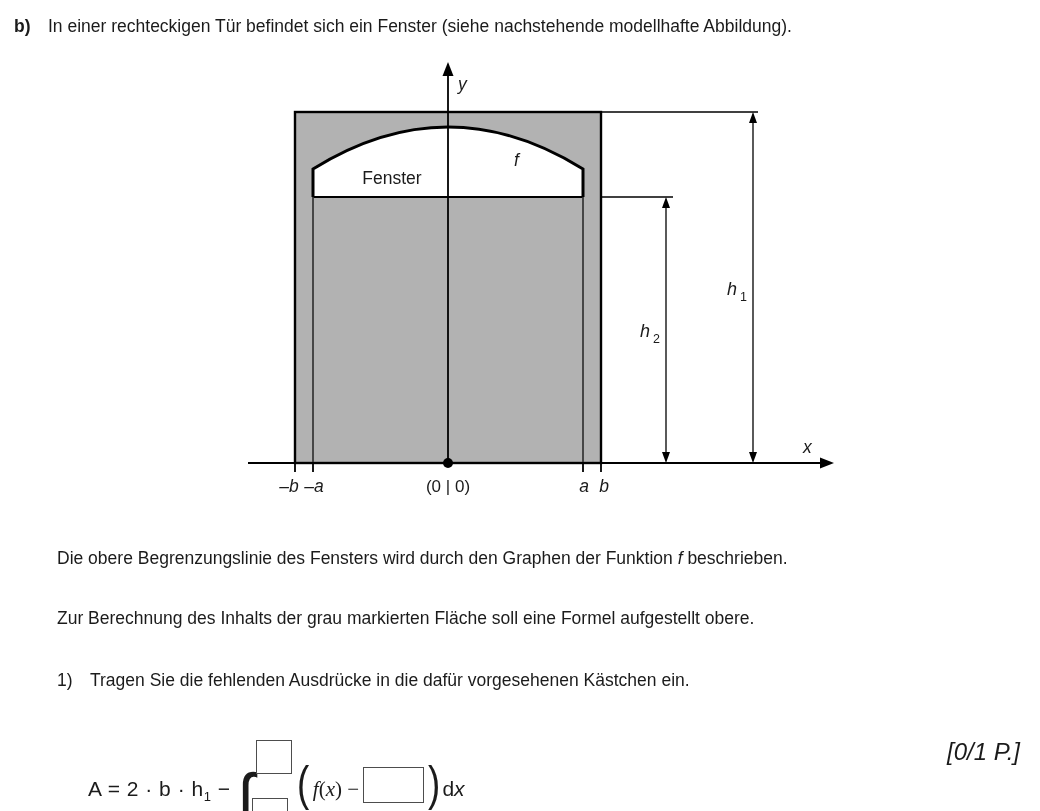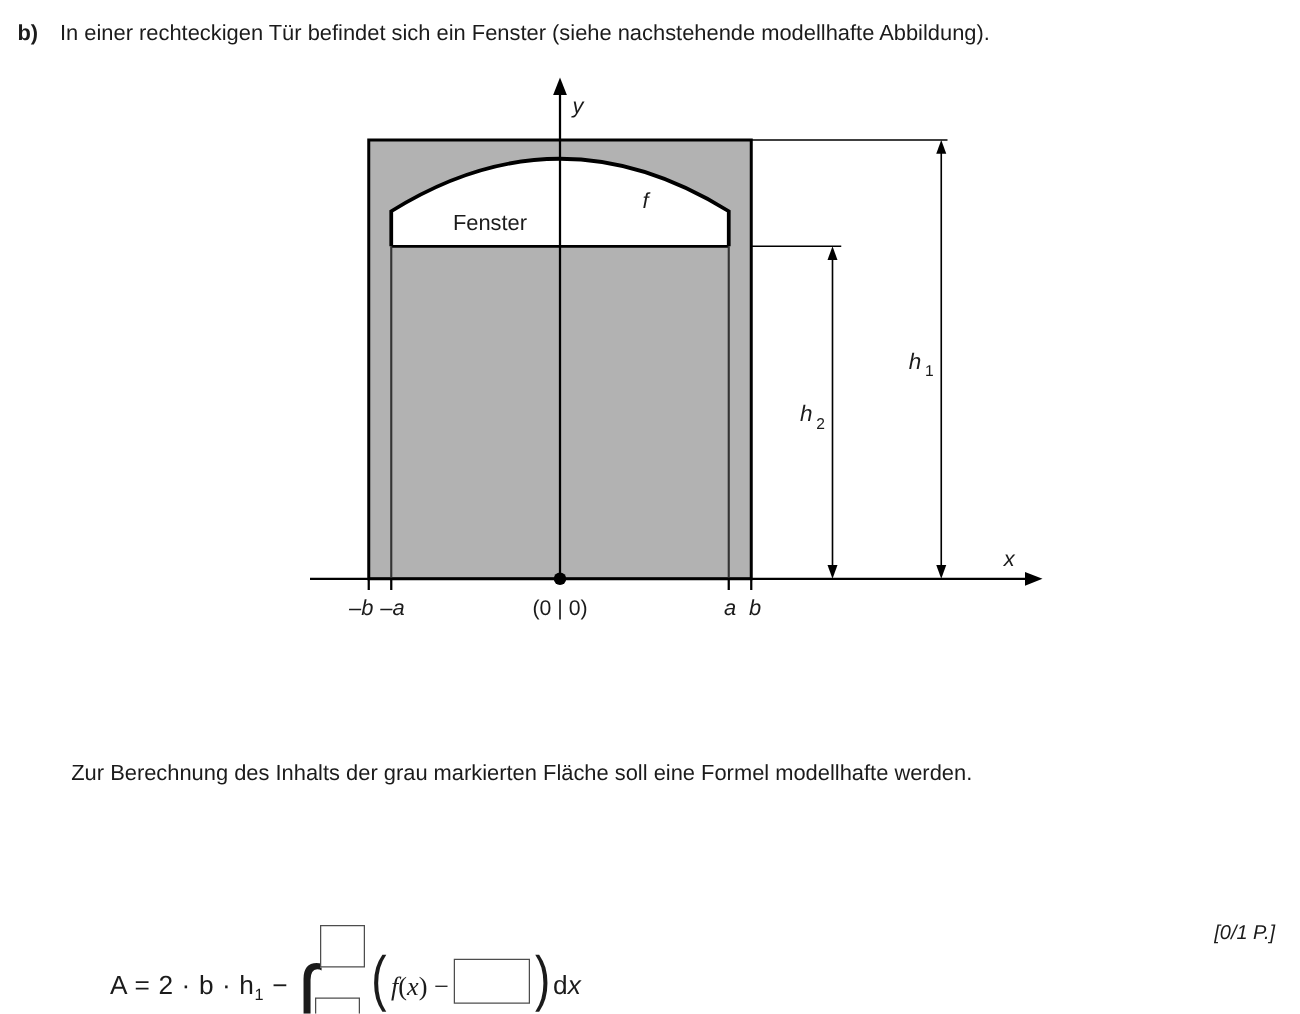--- a/index.html
+++ b/index.html
@@ -40,21 +40,21 @@
     font-family:"DejaVu Sans",sans-serif; font-weight:300; transform:scaleX(.85);
     transform-origin:left top;
   }
   .ansbox { background:#fff; border:1.7px solid #4d4d4d; box-sizing:border-box; }
   .box-upper { position:absolute; left:19px; top:0;  width:36px; height:34px; }
   .box-lower { position:absolute; left:15px; top:58px; width:36px; height:34px; }
   .bigparen { font-size:49px; line-height:1; top:19px; font-weight:300; transform:scaleX(.75); }
   .finner { top:37px; margin:0 2px;font-family:Liberation Serif, serif; }
   .box-mid { width:61px; height:36px; top:27px; margin:0 2px; }
   .fdx { top:37px; }
-  .points { top:738px; right:20px; font-style:italic; font-size:16px; white-space:nowrap; }
+  .points { top:738px; right:20px; font-style:italic; font-size:24px; white-space:nowrap; }
 </style>
 </head>
 <body>
 
 <div class="page">
 
   <div class="abs bodytext intro-line">
     <span class="lbl">b)</span><span>In einer rechteckigen Tür befindet sich ein Fenster (siehe nachstehende modellhafte Abbildung).</span>
   </div>
 
@@ -100,23 +100,27 @@
     <text x="448" y="492" text-anchor="middle" font-size="17">(0 | 0)</text>
     <text x="584" y="492" text-anchor="middle" class="fig-label fig-it">a</text>
     <text x="604" y="492" text-anchor="middle" class="fig-label fig-it">b</text>
 
     <text x="727" y="295" class="fig-it" font-size="18">h</text>
     <text x="740" y="301" class="fig-sub">1</text>
     <text x="640" y="337" class="fig-it" font-size="18">h</text>
     <text x="653" y="343" class="fig-sub">2</text>
   </svg>
 
+  <div class="abs bodytext para1"><span>Die obere Begrenzungslinie des Fensters wird durch den Graphen der Funktion </span><span class="it">f</span><span> beschrieben.</span></div>
 
-  <div class="abs bodytext para2">Zur Berechnung des Inhalts der grau markierten Fläche soll eine Formel modellhafte werden.</div>
+  <div class="abs bodytext para2">Zur Berechnung des Inhalts der grau markierten Fläche soll eine Formel aufgestellt obere.</div>
 
+  <div class="abs bodytext task">
+    <span class="tnum">1)</span><span>Tragen Sie die fehlenden Ausdrücke in die dafür vorgesehenen Kästchen ein.</span>
+  </div>
 
   <div class="abs formula">
     <span class="fmain"><span class="it" style="font-style:normal">A = 2 · b · h</span><span class="fsub">1</span><span> − </span></span><span class="int-group"><span class="int-glyph">∫</span><span class="ansbox box-upper"></span><span class="ansbox box-lower"></span></span><span class="bigparen">(</span><span class="finner"><span class="it">f</span><span>(</span><span class="it">x</span><span>)</span><span> − </span></span><span class="ansbox box-mid"></span><span class="bigparen">)</span><span class="fdx"><span>d</span><span class="it">x</span></span>
   </div>
 
   <div class="abs points">[0/1 P.]</div>
 
 </div>
 
 </body></html>

